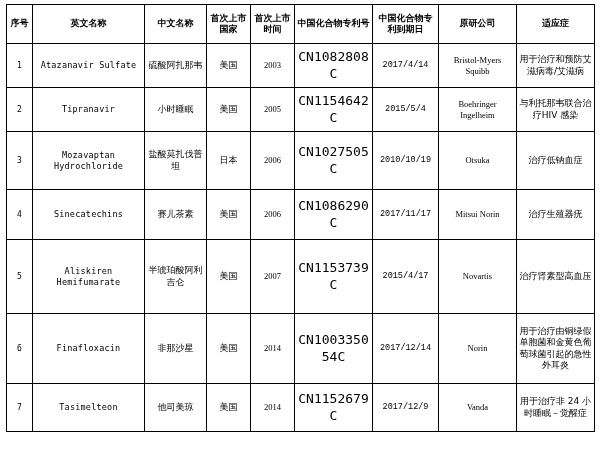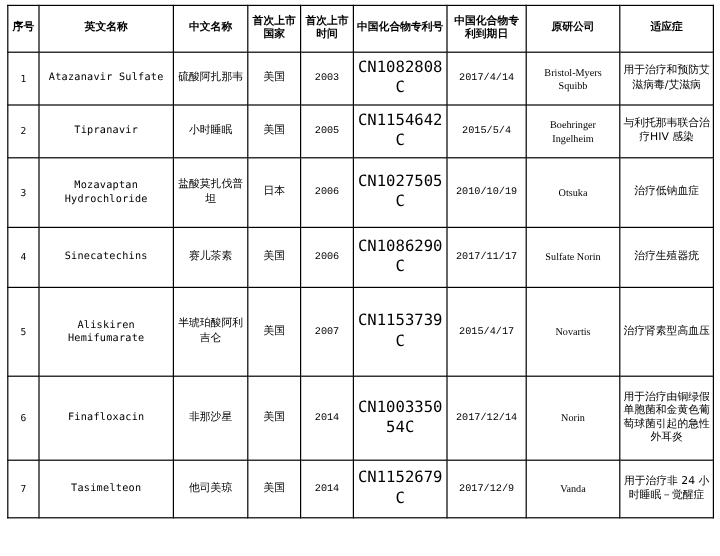--- a/index.html
+++ b/index.html
@@ -52,21 +52,21 @@
   td.c-cn {
     font-size: 9px;
     font-family: "DejaVu Sans", sans-serif;
   }
   td.c-country {
     font-size: 9px;
     font-family: "DejaVu Sans", sans-serif;
   }
   td.c-year {
     font-size: 8.5px;
-    font-family: Liberation Mono, monospace;
+    font-family: Liberation Serif, serif;
   }
   td.c-patent {
     font-size: 13px;
     font-family: "DejaVu Sans Mono", monospace;
   }
   td.c-expiry {
     font-size: 8.5px;
     font-family: Liberation Mono, monospace;
   }
   td.c-company {
@@ -151,21 +151,21 @@
         <td class="c-indication">治疗低钠血症</td>
       </tr>
       <tr style="height:50px">
         <td class="c-index">4</td>
         <td class="c-en">Sinecatechins</td>
         <td class="c-cn">赛儿茶素</td>
         <td class="c-country">美国</td>
         <td class="c-year">2006</td>
         <td class="c-patent">CN1086290C</td>
         <td class="c-expiry">2017/11/17</td>
-        <td class="c-company">Sulfate Norin</td>
+        <td class="c-company">Mitsui Norin</td>
         <td class="c-indication">治疗生殖器疣</td>
       </tr>
       <tr style="height:74px">
         <td class="c-index">5</td>
         <td class="c-en">Aliskiren Hemifumarate</td>
         <td class="c-cn">半琥珀酸阿利吉仑</td>
         <td class="c-country">美国</td>
         <td class="c-year">2007</td>
         <td class="c-patent">CN1153739C</td>
         <td class="c-expiry">2015/4/17</td>

